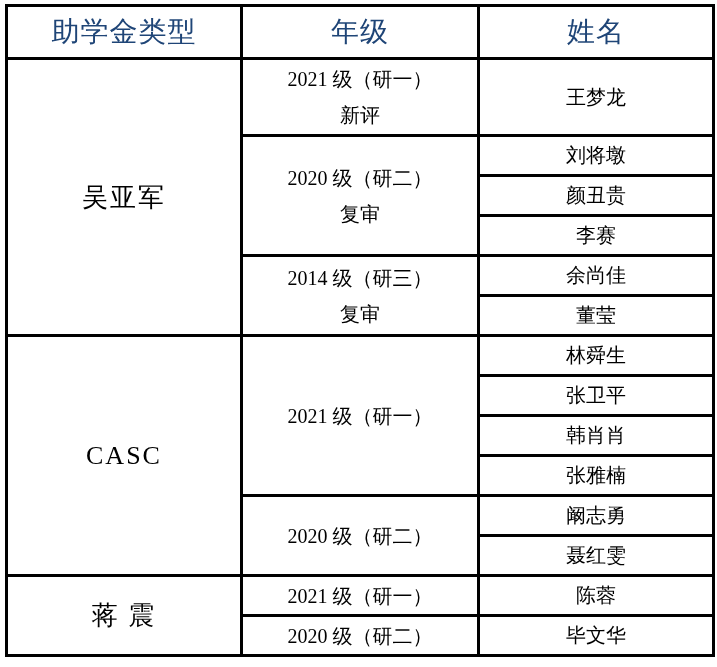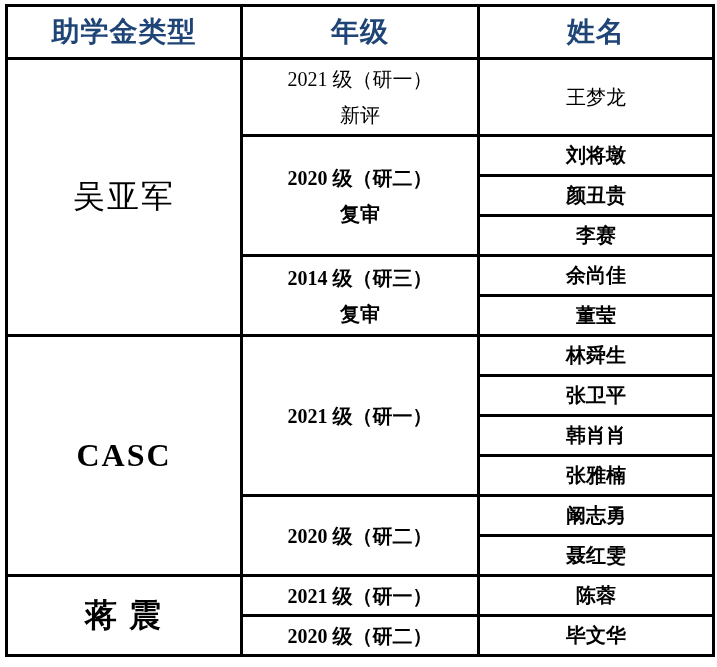--- a/index.html
+++ b/index.html
@@ -29,43 +29,43 @@
     vertical-align: middle;
     overflow: hidden;
   }
   col.c1 { width: 235px; }
   col.c2 { width: 237px; }
   col.c3 { width: 235px; }
 
   th.header-cell {
     height: 50px;
     font-family: "Liberation Sans", "DejaVu Sans", sans-serif;
-    font-weight: bold;
+    font-weight: normal;
     font-size: 28px;
     color: #1F4577;
     letter-spacing: 1px;
   }
 
   td.type-cell {
     font-family: "Liberation Serif", "DejaVu Serif", serif;
-    font-size: 32px;
+    font-size: 26px;
     color: #000000;
     letter-spacing: 2px;
   }
   td.grade-cell,
   td.name-cell {
     font-family: "Liberation Serif", "DejaVu Serif", serif;
     font-size: 20px;
     color: #000000;
   }
   .grade-line {
     line-height: 36px;
   }
   tr.row-tall  > td { height: 74px; }
-  tr.row-std   > td { height: 37px; font-weight: bold; }
+  tr.row-std   > td { height: 37px; }
 </style>
 </head>
 <body>
 
 <div class="page">
   <table class="scholarship-table">
     <colgroup>
       <col class="c1">
         <col class="c2">
         <col class="c3">

